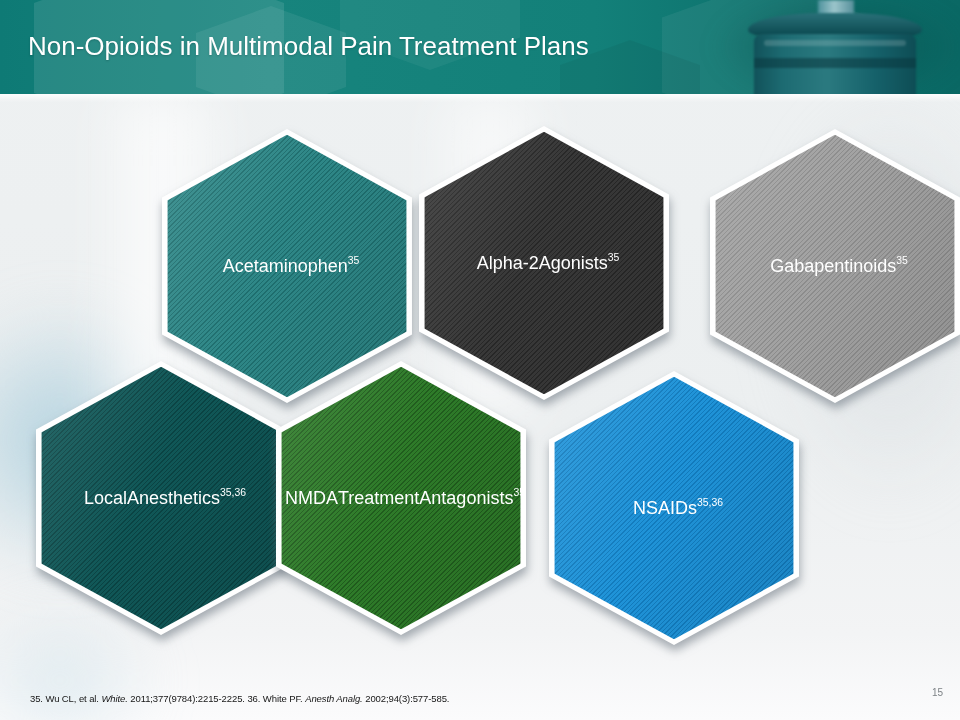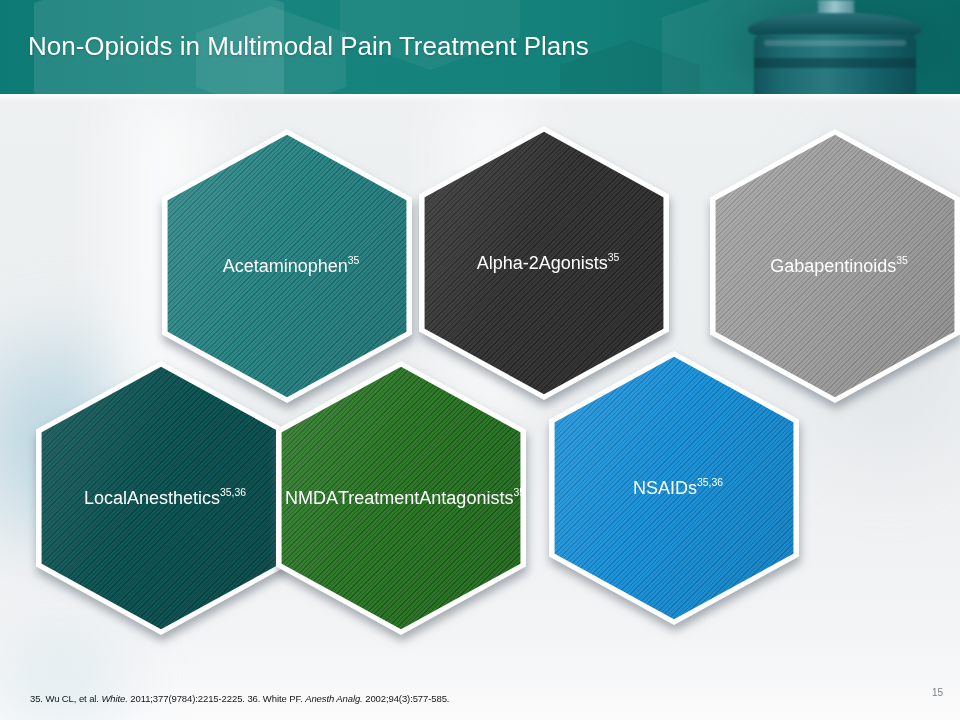--- a/index.html
+++ b/index.html
@@ -74,21 +74,21 @@
     display:flex; align-items:center; justify-content:center; text-align:center;
     color:#ffffff; font-size:18px; line-height:1.5; font-weight:400;padding-left:8px;
   }
   .hex-label sup { font-size:.58em; line-height:0; position:relative; top:-.5em; vertical-align:baseline; }
 
   .hex-acetaminophen { left:162px; top:129px; }
   .hex-alpha2        { left:419px; top:126px; }
   .hex-gabapentinoids{ left:674px; top:129px;margin-left:36px; }
   .hex-local         { left:36px;  top:361px; }
   .hex-nmda          { left:276px; top:361px; }
-  .hex-nsaids        { left:549px; top:351px; }
+  .hex-nsaids        { left:549px; top:371px; }
 
   
   .note-block {
     position:absolute; left:30px; top:655px; width:620px;
     font-size:9.5px; line-height:1.47; color:#161616; letter-spacing:-0.1px;
   }
   .refs-block {
     position:absolute; left:30px; top:693px; width:760px;
     font-size:9.5px; color:#161616; letter-spacing:-0.1px;
   }

